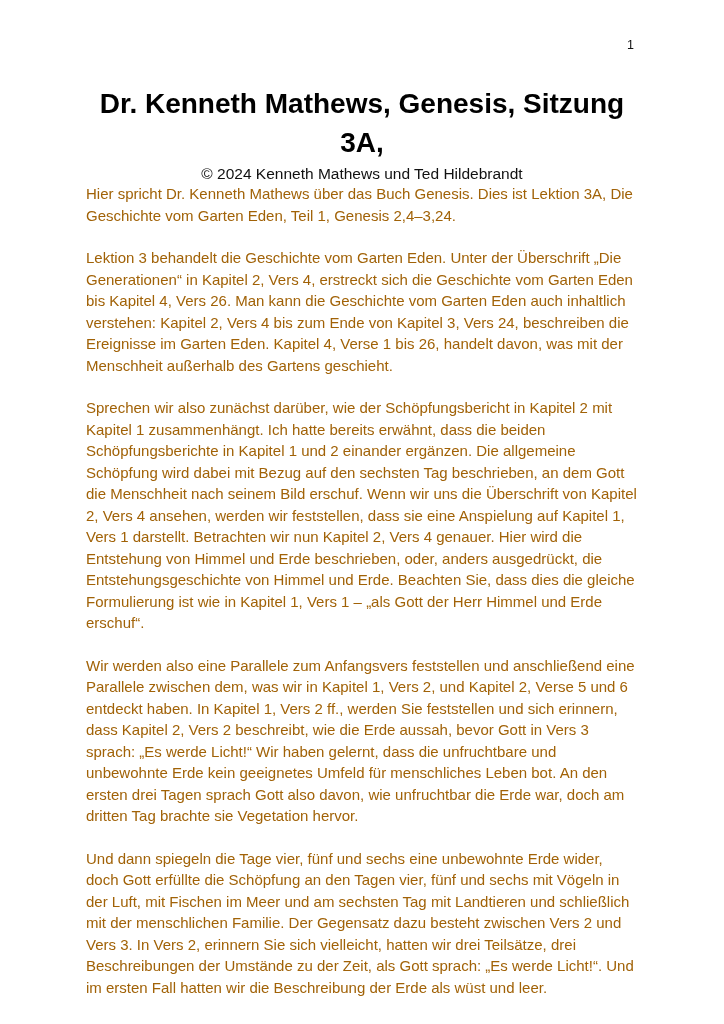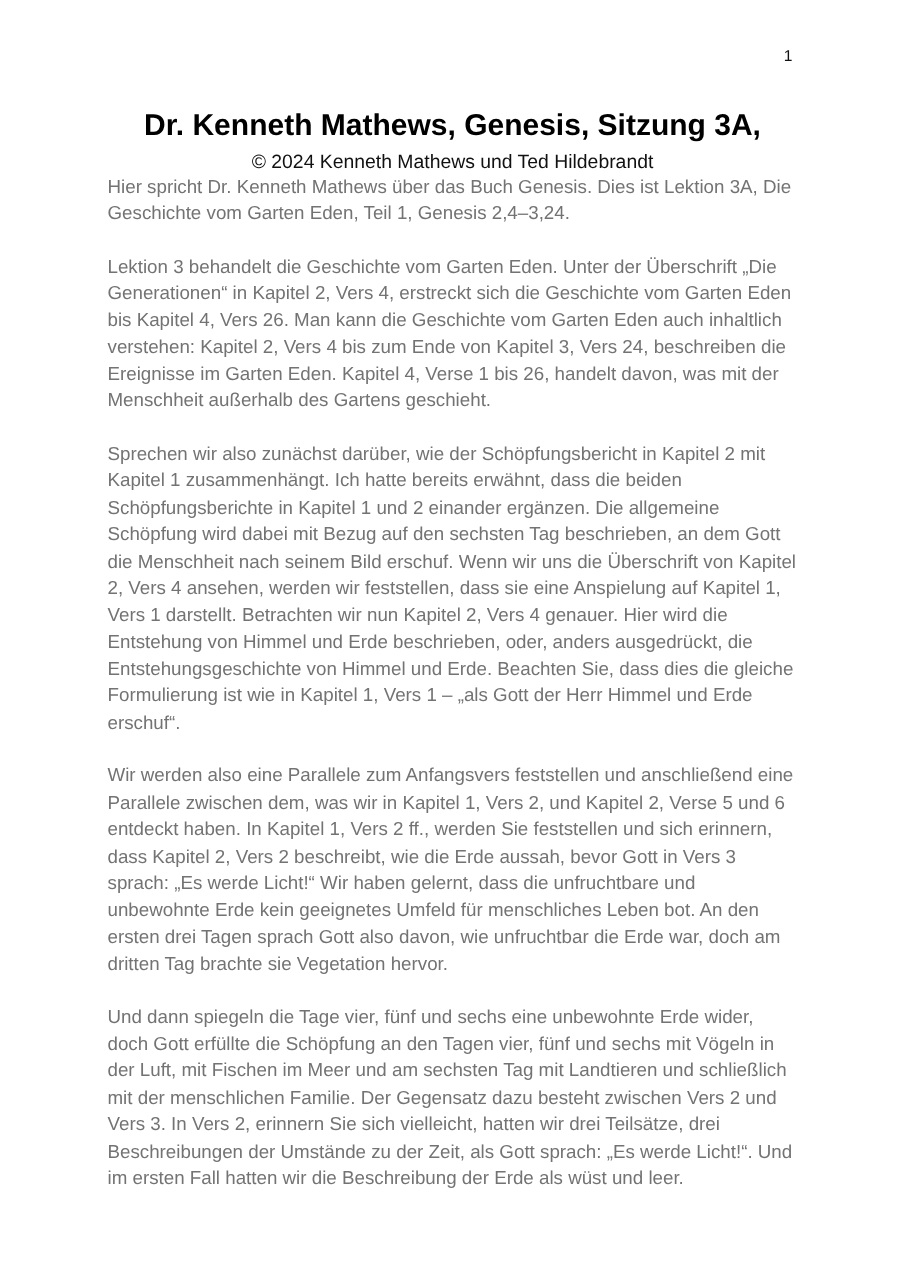--- a/index.html
+++ b/index.html
@@ -28,37 +28,37 @@
     right: 90px;
     font-size: 12.5px;
     color: #111111;
   }
   .title-block {
     margin-top: 48px;
     text-align: center;
   }
   .title-line {
     display: block;
-    font-size: 24px;
+    font-size: 28px;
     font-weight: bold;
     line-height: 1.4;
     color: #000000;
   }
   .copyright {
     text-align: center;
     font-size: 15.5px;
     margin-top: 3px;
     color: #111111;
   }
   .body-text p {
     font-size: 15px;
     line-height: 21.5px;
     margin: 0 0 21px 0;
     text-align: left;
-    color: #737373;
+    color: #a16207;
   }
 </style>
 </head>
 <body>
 
 <div class="page">
 
   <div class="page-number">1</div>
 
   <div class="title-block">

